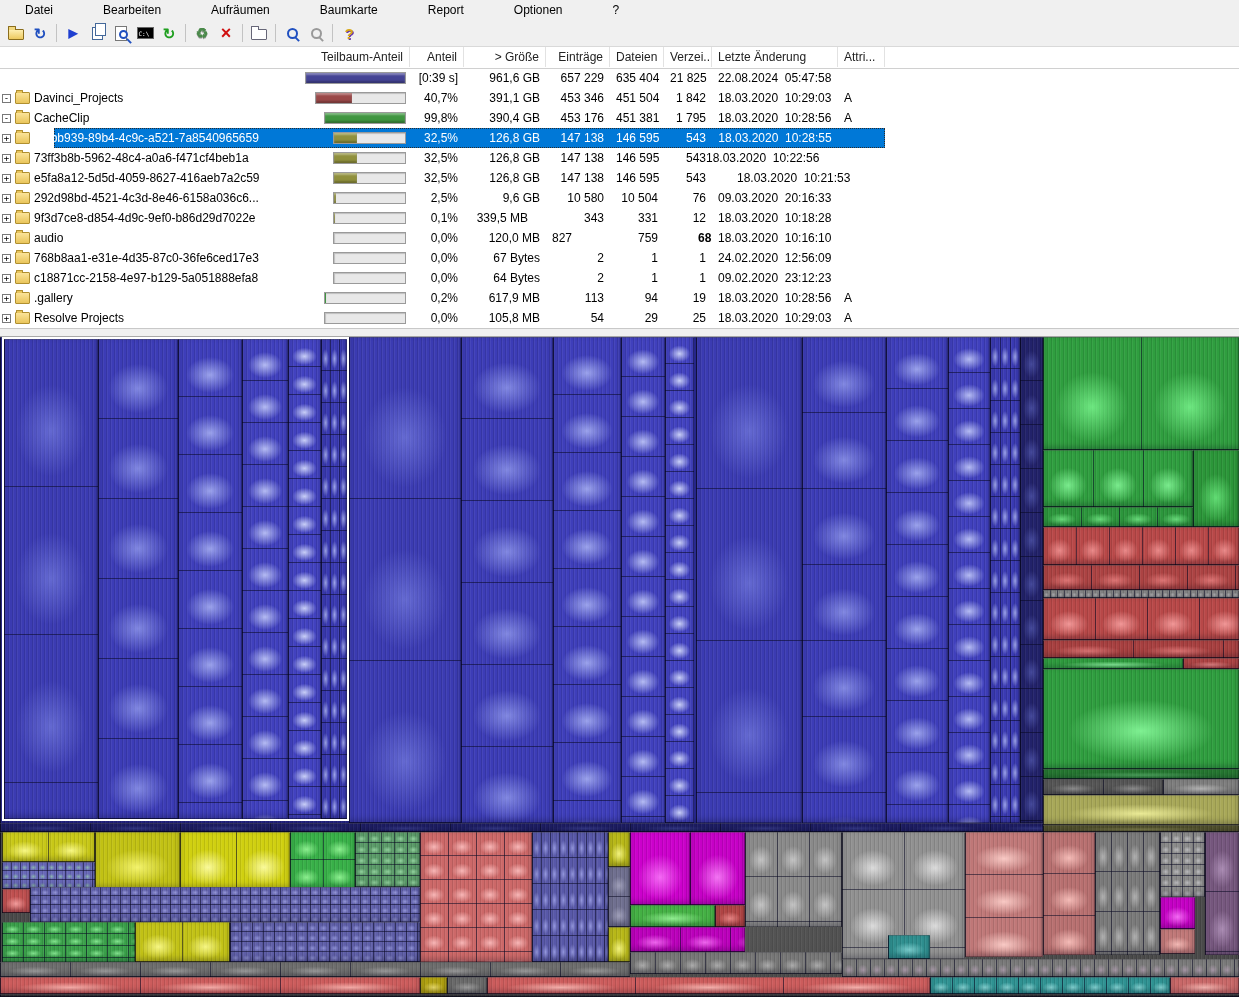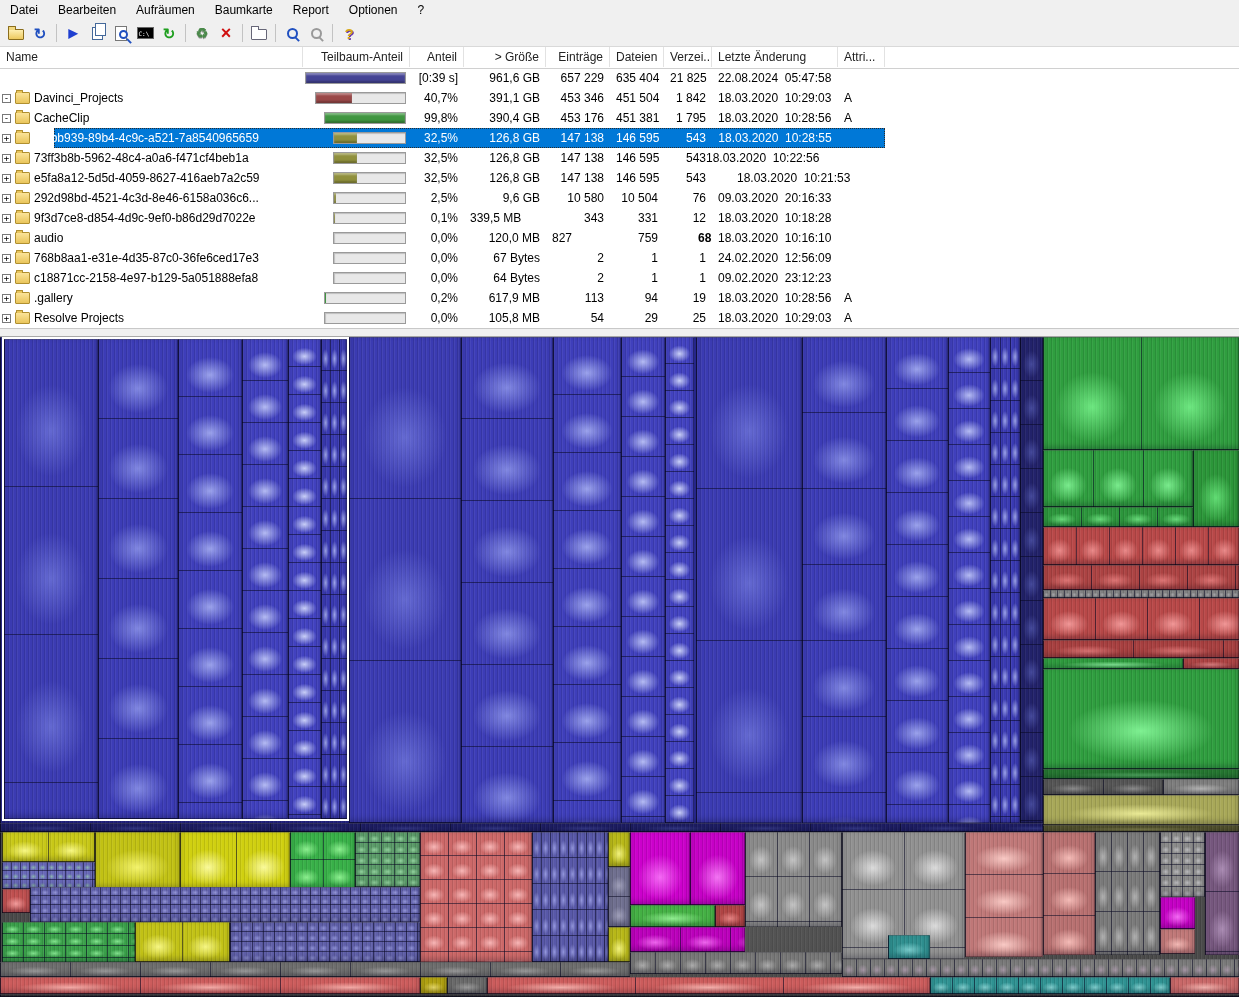--- a/index.html
+++ b/index.html
@@ -1,21 +1,21 @@
 <!DOCTYPE html>
 <html><head>
 <meta charset="utf-8">
 <style>
   html,body{margin:0;padding:0;background:#888;}
   .app{position:relative;width:1239px;height:997px;background:#fff;overflow:hidden;
        font-family:"Liberation Sans",sans-serif;font-size:12px;color:#000;}
   
   .menubar{position:absolute;left:0;top:0;width:100%;height:20px;background:#f0f0f0;
            display:flex;align-items:center;}
-  .menu-item{padding:2px 10px;cursor:default;}
+  .menu-item{padding:2px 25px;cursor:default;}
   
   .toolbar{position:absolute;left:0;top:20px;width:100%;height:27px;background:#f0f0f0;
            border-bottom:1px solid #d9d9d9;display:flex;align-items:center;padding-left:4px;box-sizing:border-box;}
   .tb-btn{width:24px;height:22px;display:flex;align-items:center;justify-content:center;position:relative;}
   .tb-sep{width:1px;height:18px;background:#c3c3c3;margin:0 4px;}
   .g{font-weight:bold;line-height:1;}
   .fold{width:14px;height:9px;background:linear-gradient(#fdeeb0,#ecc95f);border:1px solid #8a6d1c;
         border-radius:1px;position:relative;margin-top:3px;}
   .fold::before{content:"";position:absolute;left:-1px;top:-4px;width:6px;height:3px;background:#f2d87e;
         border:1px solid #8a6d1c;border-bottom:none;border-radius:1px 1px 0 0;}
@@ -126,21 +126,20 @@
       <div class="tb-btn">
         <span class="mag gray"></span>
       </div>
       <span class="tb-sep"></span>
       <div class="tb-btn">
         <span class="g" style="color:#d8a816;font-size:15px;text-shadow:1px 1px 0 #6633aa">?</span>
       </div>
     </div>
   <div class="table">
     <div class="thead" id="thead">
-        <div class="th" style="left: 0px; width: 303px; text-align: left;">Name</div>
         <div class="th" style="left: 303px; width: 107px; text-align: right;">Teilbaum-Anteil</div>
         <div class="th" style="left: 410px; width: 54px; text-align: right;">Anteil</div>
         <div class="th" style="left: 464px; width: 82px; text-align: right;">&gt; Größe</div>
         <div class="th" style="left: 546px; width: 64px; text-align: right;">Einträge</div>
         <div class="th" style="left: 610px; width: 54px; text-align: right;">Dateien</div>
         <div class="th" style="left: 664px; width: 48px; text-align: left;">Verzei...</div>
         <div class="th" style="left: 712px; width: 126px; text-align: left;">Letzte Änderung</div>
         <div class="th" style="left: 838px; width: 47px; text-align: left;">Attri...</div>
       </div>
     <div class="tbody" id="tbody">
@@ -234,21 +233,21 @@
           <div class="cell" style="left: 664px; width: 48px; text-align: right;">76</div>
           <div class="cell" style="left: 712px; width: 126px; text-align: left;">09.03.2020  20:16:33</div>
           <div class="cell" style="left: 838px; width: 47px; text-align: left;"></div>
         </div>
         <div class="tr" style="top: 140px;">
           <div class="cell name-cell" style="left: 0px; width: 303px; padding-left: 63px;"><span class="expander">+</span><span class="icon-folder"></span><span style="white-space: nowrap;">9f3d7ce8-d854-4d9c-9ef0-b86d29d7022e</span></div>
           <div class="bar-outer" style="left: 333px; width: 73px;">
             <div class="bar-fill" style="width: 0.8%; background: rgb(144, 144, 60);"></div>
           </div>
           <div class="cell" style="left: 410px; width: 54px; text-align: right;">0,1%</div>
-          <div class="cell" style="left: 464px; width: 82px; text-align: left;">339,5 MB</div>
+          <div class="cell" style="left: 452px; width: 82px; text-align: right;">339,5 MB</div>
           <div class="cell" style="left: 546px; width: 64px; text-align: right;">343</div>
           <div class="cell" style="left: 610px; width: 54px; text-align: right;">331</div>
           <div class="cell" style="left: 664px; width: 48px; text-align: right;">12</div>
           <div class="cell" style="left: 712px; width: 126px; text-align: left;">18.03.2020  10:18:28</div>
           <div class="cell" style="left: 838px; width: 47px; text-align: left;"></div>
         </div>
         <div class="tr" style="top: 160px;">
           <div class="cell name-cell" style="left: 0px; width: 303px; padding-left: 63px;"><span class="expander">+</span><span class="icon-folder"></span><span style="white-space: nowrap;">audio</span></div>
           <div class="bar-outer" style="left: 333px; width: 73px;">
             <div class="bar-fill" style="width: 0%; background: rgb(144, 144, 60);"></div>

